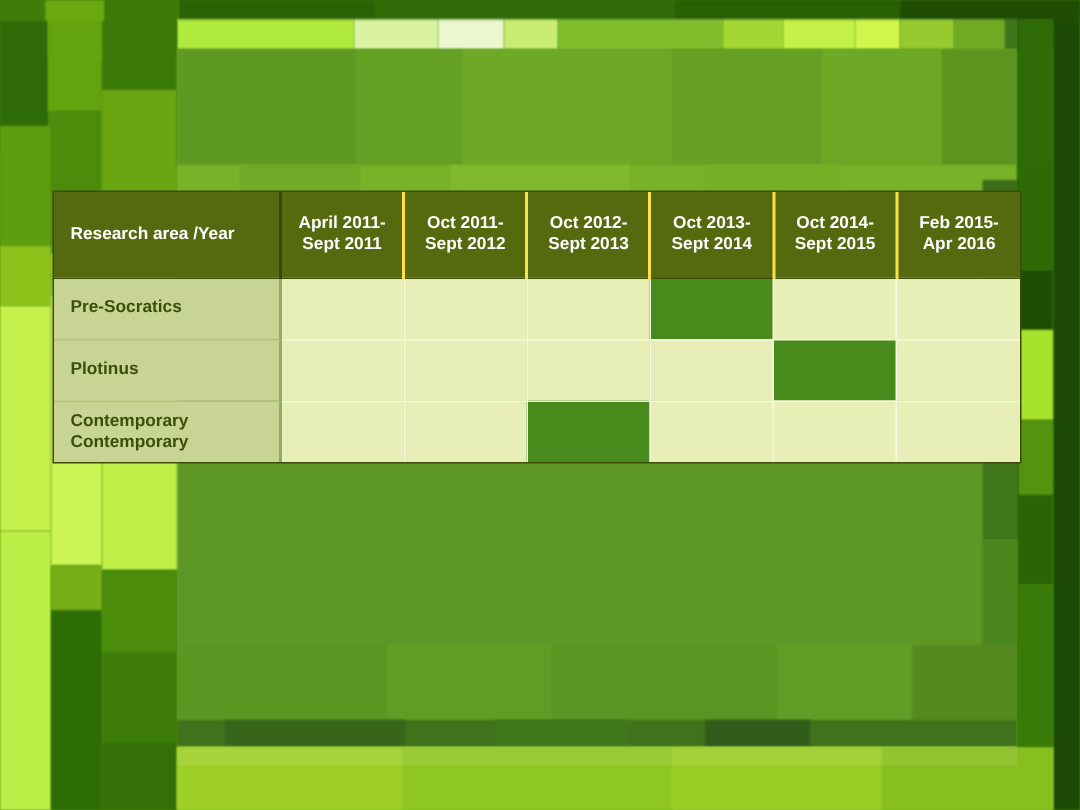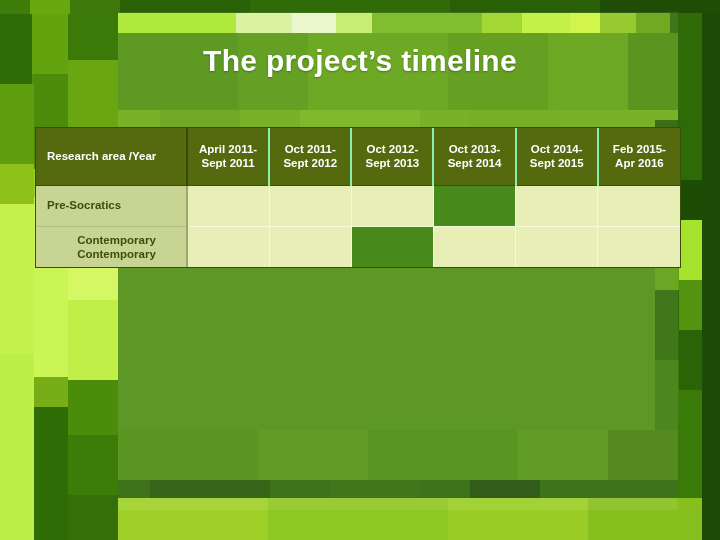--- a/index.html
+++ b/index.html
@@ -74,21 +74,21 @@
     margin: 0;
     vertical-align: middle;
   }
   
   table.tl thead th {
     background: #55690f;
     color: #ffffff;
     font-size: 11.5px;
     font-weight: bold;
     height: 57px;
-    border-right: 2px solid #86efac;
+    border-right: 2px solid #fde047;
     border-bottom: 1px solid #3d4b0b;
     line-height: 1.22;
     box-sizing: border-box;
   }
   table.tl thead th:last-child { border-right: none; }
   table.tl thead th.rowhead {
     text-align: left;
     padding-left: 11px;
     border-right: 2px solid #3a4709;
   }
@@ -113,21 +113,21 @@
     box-sizing: border-box;
   }
   table.tl td.cell {
     height: 41px;
     background: #e7efb6;
     border-right: 1px solid #f6f9e2;
     border-bottom: 1px solid #f6f9e2;
     box-sizing: border-box;
   }
   table.tl td.cell:last-child { border-right: none; }
-  table.tl tbody tr:last-child td { border-bottom: none; text-align: center; }
+  table.tl tbody tr:last-child td { border-bottom: none; }
   table.tl td.cell.on {
     background: #488a1b;
   }
 
   .lbl-line { display: block; }
 </style>
 </head>
 <body>
 
 <div id="slide">
@@ -207,21 +207,20 @@
       <div class="blk soft" style="left: 678px; top: 390px; width: 24px; height: 108px; background: rgb(58, 122, 8);"></div>
       <div class="blk soft" style="left: 655px; top: 120px; width: 24px; height: 40px; background: rgb(42, 97, 5);"></div>
       <div class="blk soft" style="left: 655px; top: 160px; width: 24px; height: 60px; background: rgb(59, 122, 9);"></div>
       <div class="blk soft" style="left: 655px; top: 220px; width: 24px; height: 70px; background: rgb(94, 159, 16);"></div>
       <div class="blk soft" style="left: 655px; top: 290px; width: 24px; height: 70px; background: rgb(46, 107, 6);"></div>
       <div class="blk soft" style="left: 655px; top: 360px; width: 24px; height: 70px; background: rgb(60, 123, 9);"></div>
     </div>
 
   <div id="panel"></div>
 
-  <div id="title">The project’s timeline</div>
 
   <div id="tablewrap">
     <table class="tl">
         <colgroup>
           <col style="width: 151px;">
           <col style="width: 82.1667px;">
           <col style="width: 82.1667px;">
           <col style="width: 82.1667px;">
           <col style="width: 82.1667px;">
           <col style="width: 82.1667px;">
@@ -263,20 +262,31 @@
             </td>
             <td class="cell"></td>
             <td class="cell"></td>
             <td class="cell"></td>
             <td class="cell on"></td>
             <td class="cell"></td>
             <td class="cell"></td>
           </tr>
           <tr>
             <td class="rowlabel">
+              <span class="lbl-line">Plotinus</span>
+            </td>
+            <td class="cell"></td>
+            <td class="cell"></td>
+            <td class="cell"></td>
+            <td class="cell"></td>
+            <td class="cell on"></td>
+            <td class="cell"></td>
+          </tr>
+          <tr>
+            <td class="rowlabel">
               <span class="lbl-line">Contemporary</span>
               <span class="lbl-line">Contemporary</span>
             </td>
             <td class="cell"></td>
             <td class="cell"></td>
             <td class="cell on"></td>
             <td class="cell"></td>
             <td class="cell"></td>
             <td class="cell"></td>
           </tr>

